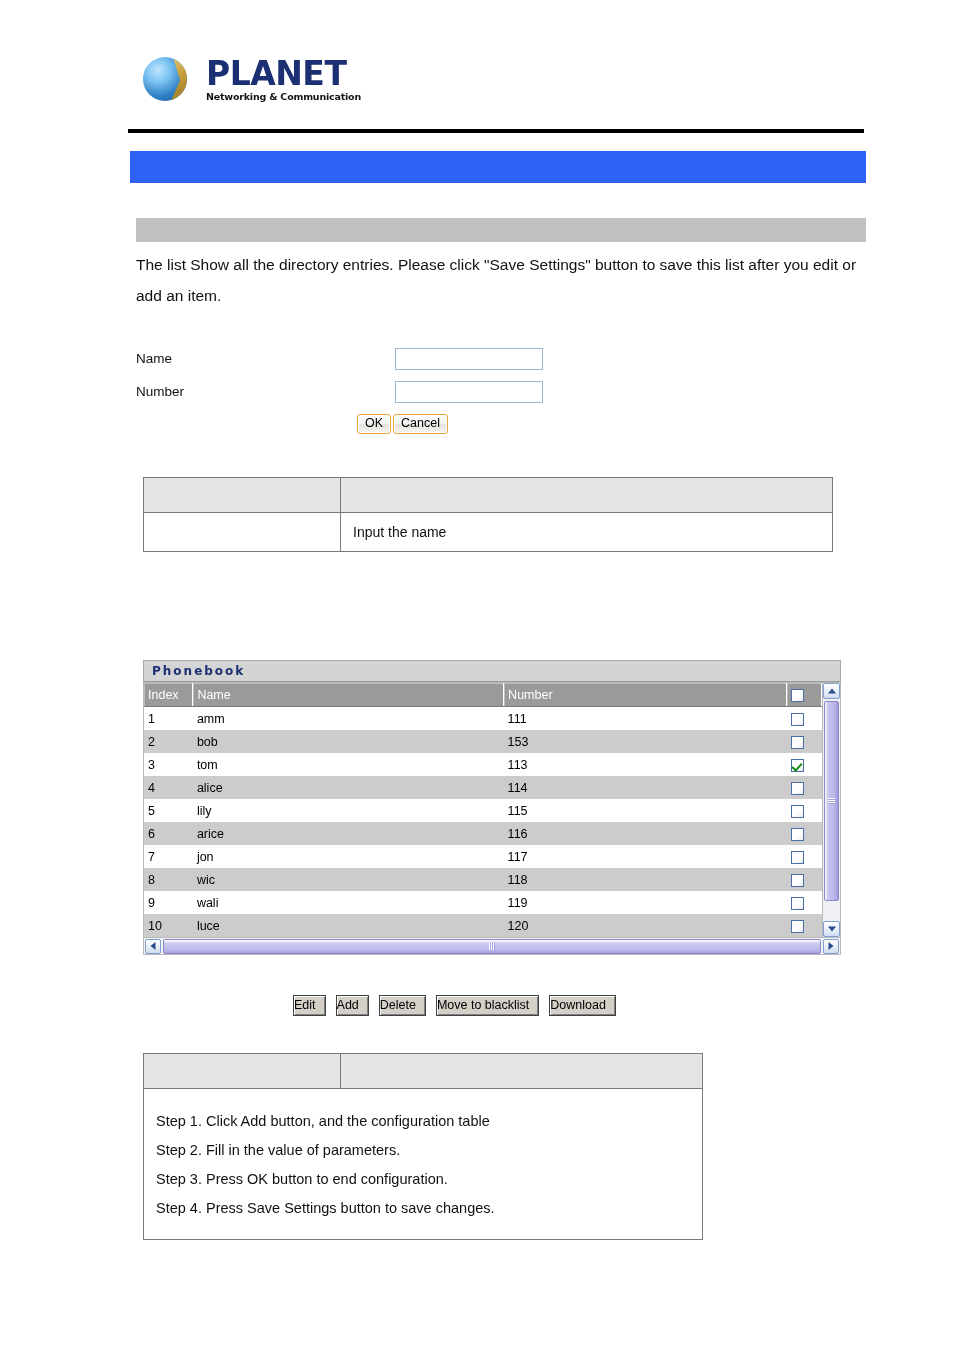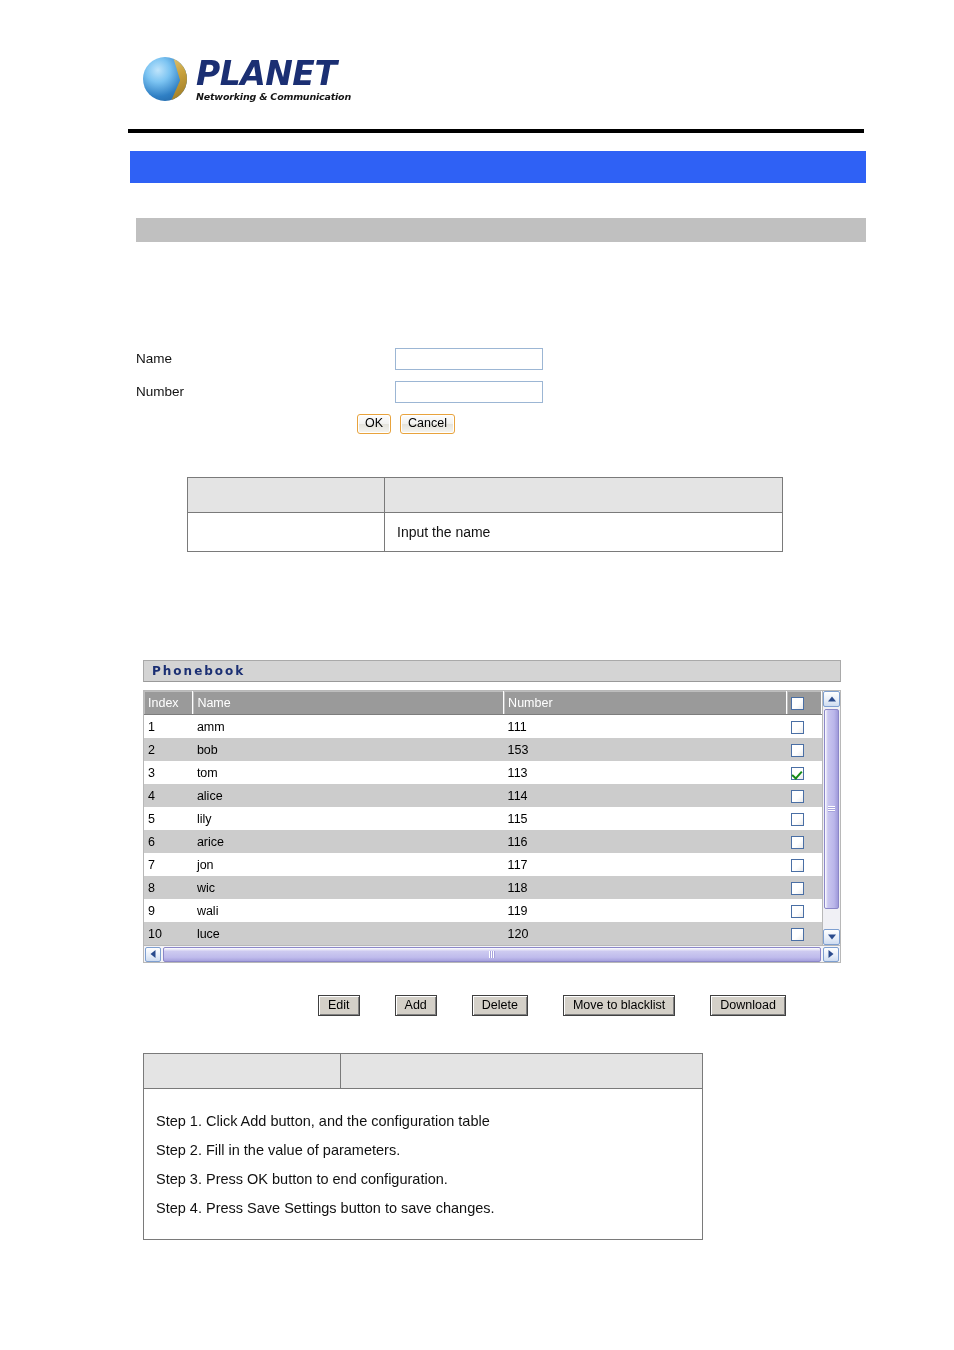--- a/index.html
+++ b/index.html
@@ -46,23 +46,22 @@
     position: absolute;
     right: -6px;
     top: -4px;
     width: 34px;
     height: 52px;
     border-radius: 50%;
     background: linear-gradient(150deg, #e8d79a 0%, #c9a23d 45%, #8d6c1d 100%);
     clip-path: polygon(38% 0%, 100% 0%, 100% 100%, 30% 100%, 62% 52%);
   }
   .logo-text {
-    margin-left: 9px;
+    margin-left: 19px;
     line-height: 1;
-    font-style: italic;
   }
   .logo-planet {
     font-family: "DejaVu Sans", sans-serif;
     font-weight: bold;
     font-size: 33px;
     letter-spacing: -0.5px;
     color: #1b2f73;
     display: block;
   }
   .logo-tag {
@@ -138,21 +137,21 @@
     font-size: 12px;
     padding: 1px 3px;
     box-sizing: content-box;
     outline: none;
   }
   .btn-row {
     position: absolute;
     left: 221px;
     top: 66px;
     display: flex;
-    gap: 9px;
+    gap: 2px;
     align-items: center;
   }
   .xp-btn {
     font-family: "Liberation Sans", sans-serif;
     font-size: 12.5px;
     color: #000;
     background: linear-gradient(to bottom, #fdfdfd 0%, #f2f2f0 48%, #e4e3dc 52%, #f6f5f1 100%);
     border: 1px solid #e8a33d;
     border-radius: 3px;
     padding: 1px 7px 2px 7px;
@@ -166,21 +165,21 @@
     position: absolute;
     border-collapse: collapse;
     font-size: 14px;
     color: #111;
   }
   .desc-table td {
     border: 1px solid #7a7a7a;
     padding: 0 12px;
     vertical-align: middle;
   }
-  .dt1 { left: 143px; top: 477px; width: 596px; margin-left: 44px; }
+  .dt1 { left: 143px; top: 477px; width: 690px; }
   .dt1 .c1 { width: 172px; }
   .dt1 tr.head td { background: #e4e4e4; height: 34px; }
   .dt1 tr.r-white td { background: #ffffff; height: 38px; }
   .dt1 tr.r-blue td { background: #9ecbf5; height: 38px; }
 
   .dt2 { left: 143px; top: 1053px; width: 560px; }
   .dt2 .c1 { width: 172px; }
   .dt2 tr.head td { background: #e4e4e4; height: 34px; }
   .steps-cell {
     background: #ffffff;
@@ -209,21 +208,20 @@
     line-height: 20px;
     padding-left: 8px;
     font-family: "DejaVu Sans", sans-serif;
     font-weight: bold;
     font-size: 12px;
     letter-spacing: 2px;
     color: #1b2f73;
   }
   .pb-grid-wrap {
     position: relative;
-    margin-top: 8px;
     border: 1px solid #b8b8b8;
     background: #fff;
     width: 698px;
     box-sizing: border-box;
     display: flex;
   }
   .pb-table-col { flex: 1 1 auto; min-width: 0; }
   table.pb-table {
     border-collapse: collapse;
     width: 100%;
@@ -390,43 +388,43 @@
     display: flex;
     gap: 10px;
   }
   .win-btn {
     font-family: "Liberation Sans", sans-serif;
     font-size: 12.5px;
     color: #000;
     background: #d4d0c8;
     border: 1px solid #404040;
     box-shadow: inset 1px 1px 0 #ffffff, inset -1px -1px 0 #808080;
-    padding: 2px 9px 3px 9px;
+    padding: 2px 9px 3px 0;
     cursor: pointer;
     line-height: 14px;
-    margin-left: 25px;
   }
 </style>
 </head>
 <body>
 
 <div class="page">
 
   <div class="logo-wrap">
     <div class="logo-globe"></div>
     <div class="logo-text">
       <span class="logo-planet">PLANET</span>
       <span class="logo-tag">Networking &amp; Communication</span>
     </div>
   </div>
 
   <div class="hrule"></div>
   <div class="blue-banner"></div>
   <div class="gray-banner"></div>
 
+  <div class="intro">The list Show all the directory entries. Please click "Save Settings" button to save this list after you edit or add an item.</div>
 
   <div class="form-area">
     <div class="form-row">
       <span class="form-label">Name</span>
       <input class="form-input" type="text" value="" style="">
     </div>
     <div class="form-row">
       <span class="form-label">Number</span>
       <input class="form-input" type="text" value="" style="">
     </div>

